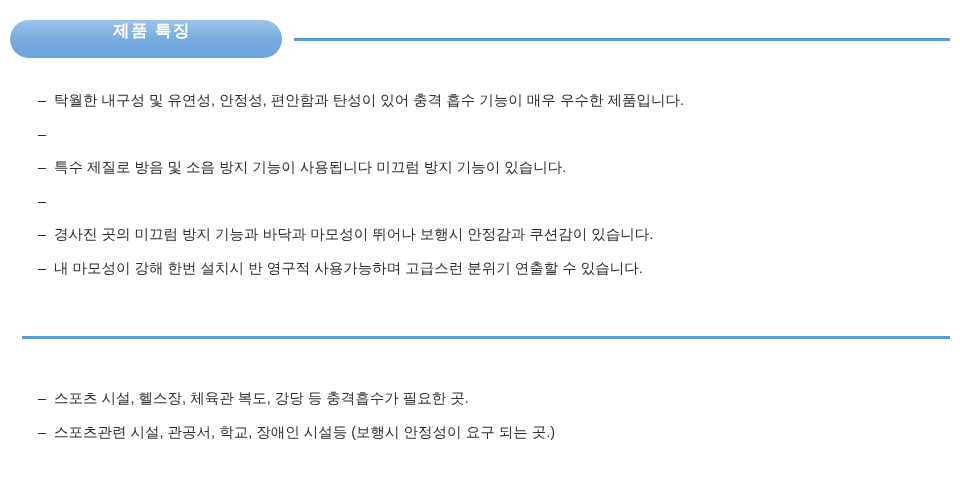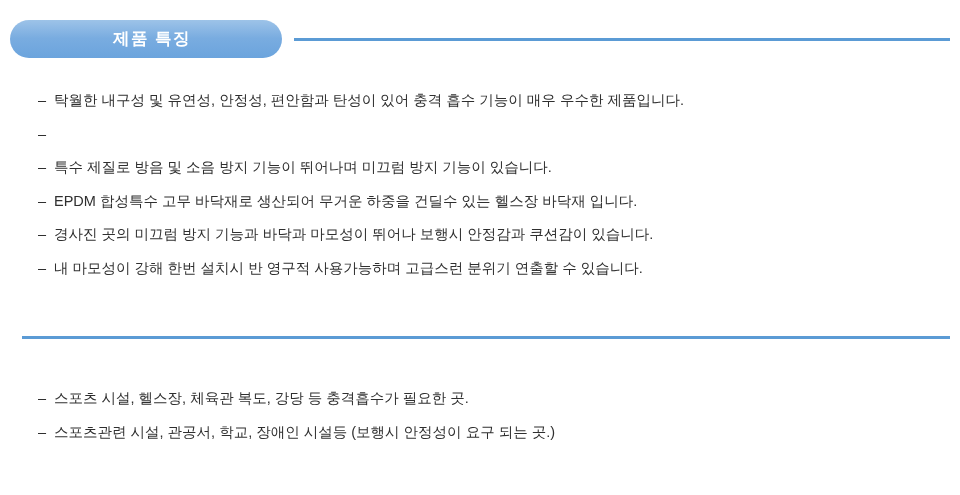--- a/index.html
+++ b/index.html
@@ -28,21 +28,21 @@
     align-items: center;
     height: 38px;
   }
   .pill {
     position: relative;
     width: 272px;
     height: 38px;
     border-radius: 19px;
     background: linear-gradient(180deg, #9dc3e8 0%, #79ace0 48%, #6ba4dd 100%);
     display: flex;
-    align-items: center;
+    align-items: flex-start;
     justify-content: center;
     box-sizing: border-box;
     flex: 0 0 auto;
     z-index: 2;
   }
   .pill-label {
     font-size: 16.5px;
     font-weight: bold;
     color: #ffffff;
     letter-spacing: 1.5px;
@@ -121,25 +121,24 @@
     <ul class="bullets features-list">
       <li>
         <span class="dash">–</span>
         <span class="bul-text">탁월한 내구성 및 유연성, 안정성, 편안함과 탄성이 있어 충격 흡수 기능이 매우 우수한 제품입니다.</span>
       </li>
       <li>
         <span class="dash">–</span>
       </li>
       <li>
         <span class="dash">–</span>
-        <span class="bul-text">특수 제질로 방음 및 소음 방지 기능이 뛰어나며 미끄럼 방지 기능이 있습니다.</span>
+        <span class="bul-text">특수 제질로 방음 및 소음 방지 기능이 사용됩니다 미끄럼 방지 기능이 있습니다.</span>
       </li>
       <li>
         <span class="dash">–</span>
-        <span class="bul-text">EPDM 합성특수 고무 바닥재로 생산되어 무거운 하중을 건딜수 있는 헬스장 바닥재 입니다.</span>
       </li>
       <li>
         <span class="dash">–</span>
         <span class="bul-text">경사진 곳의 미끄럼 방지 기능과 바닥과 마모성이 뛰어나 보행시 안정감과 쿠션감이 있습니다.</span>
       </li>
       <li>
         <span class="dash">–</span>
         <span class="bul-text">내 마모성이 강해 한번 설치시 반 영구적 사용가능하며 고급스런 분위기 연출할 수 있습니다.</span>
       </li>
     </ul>

